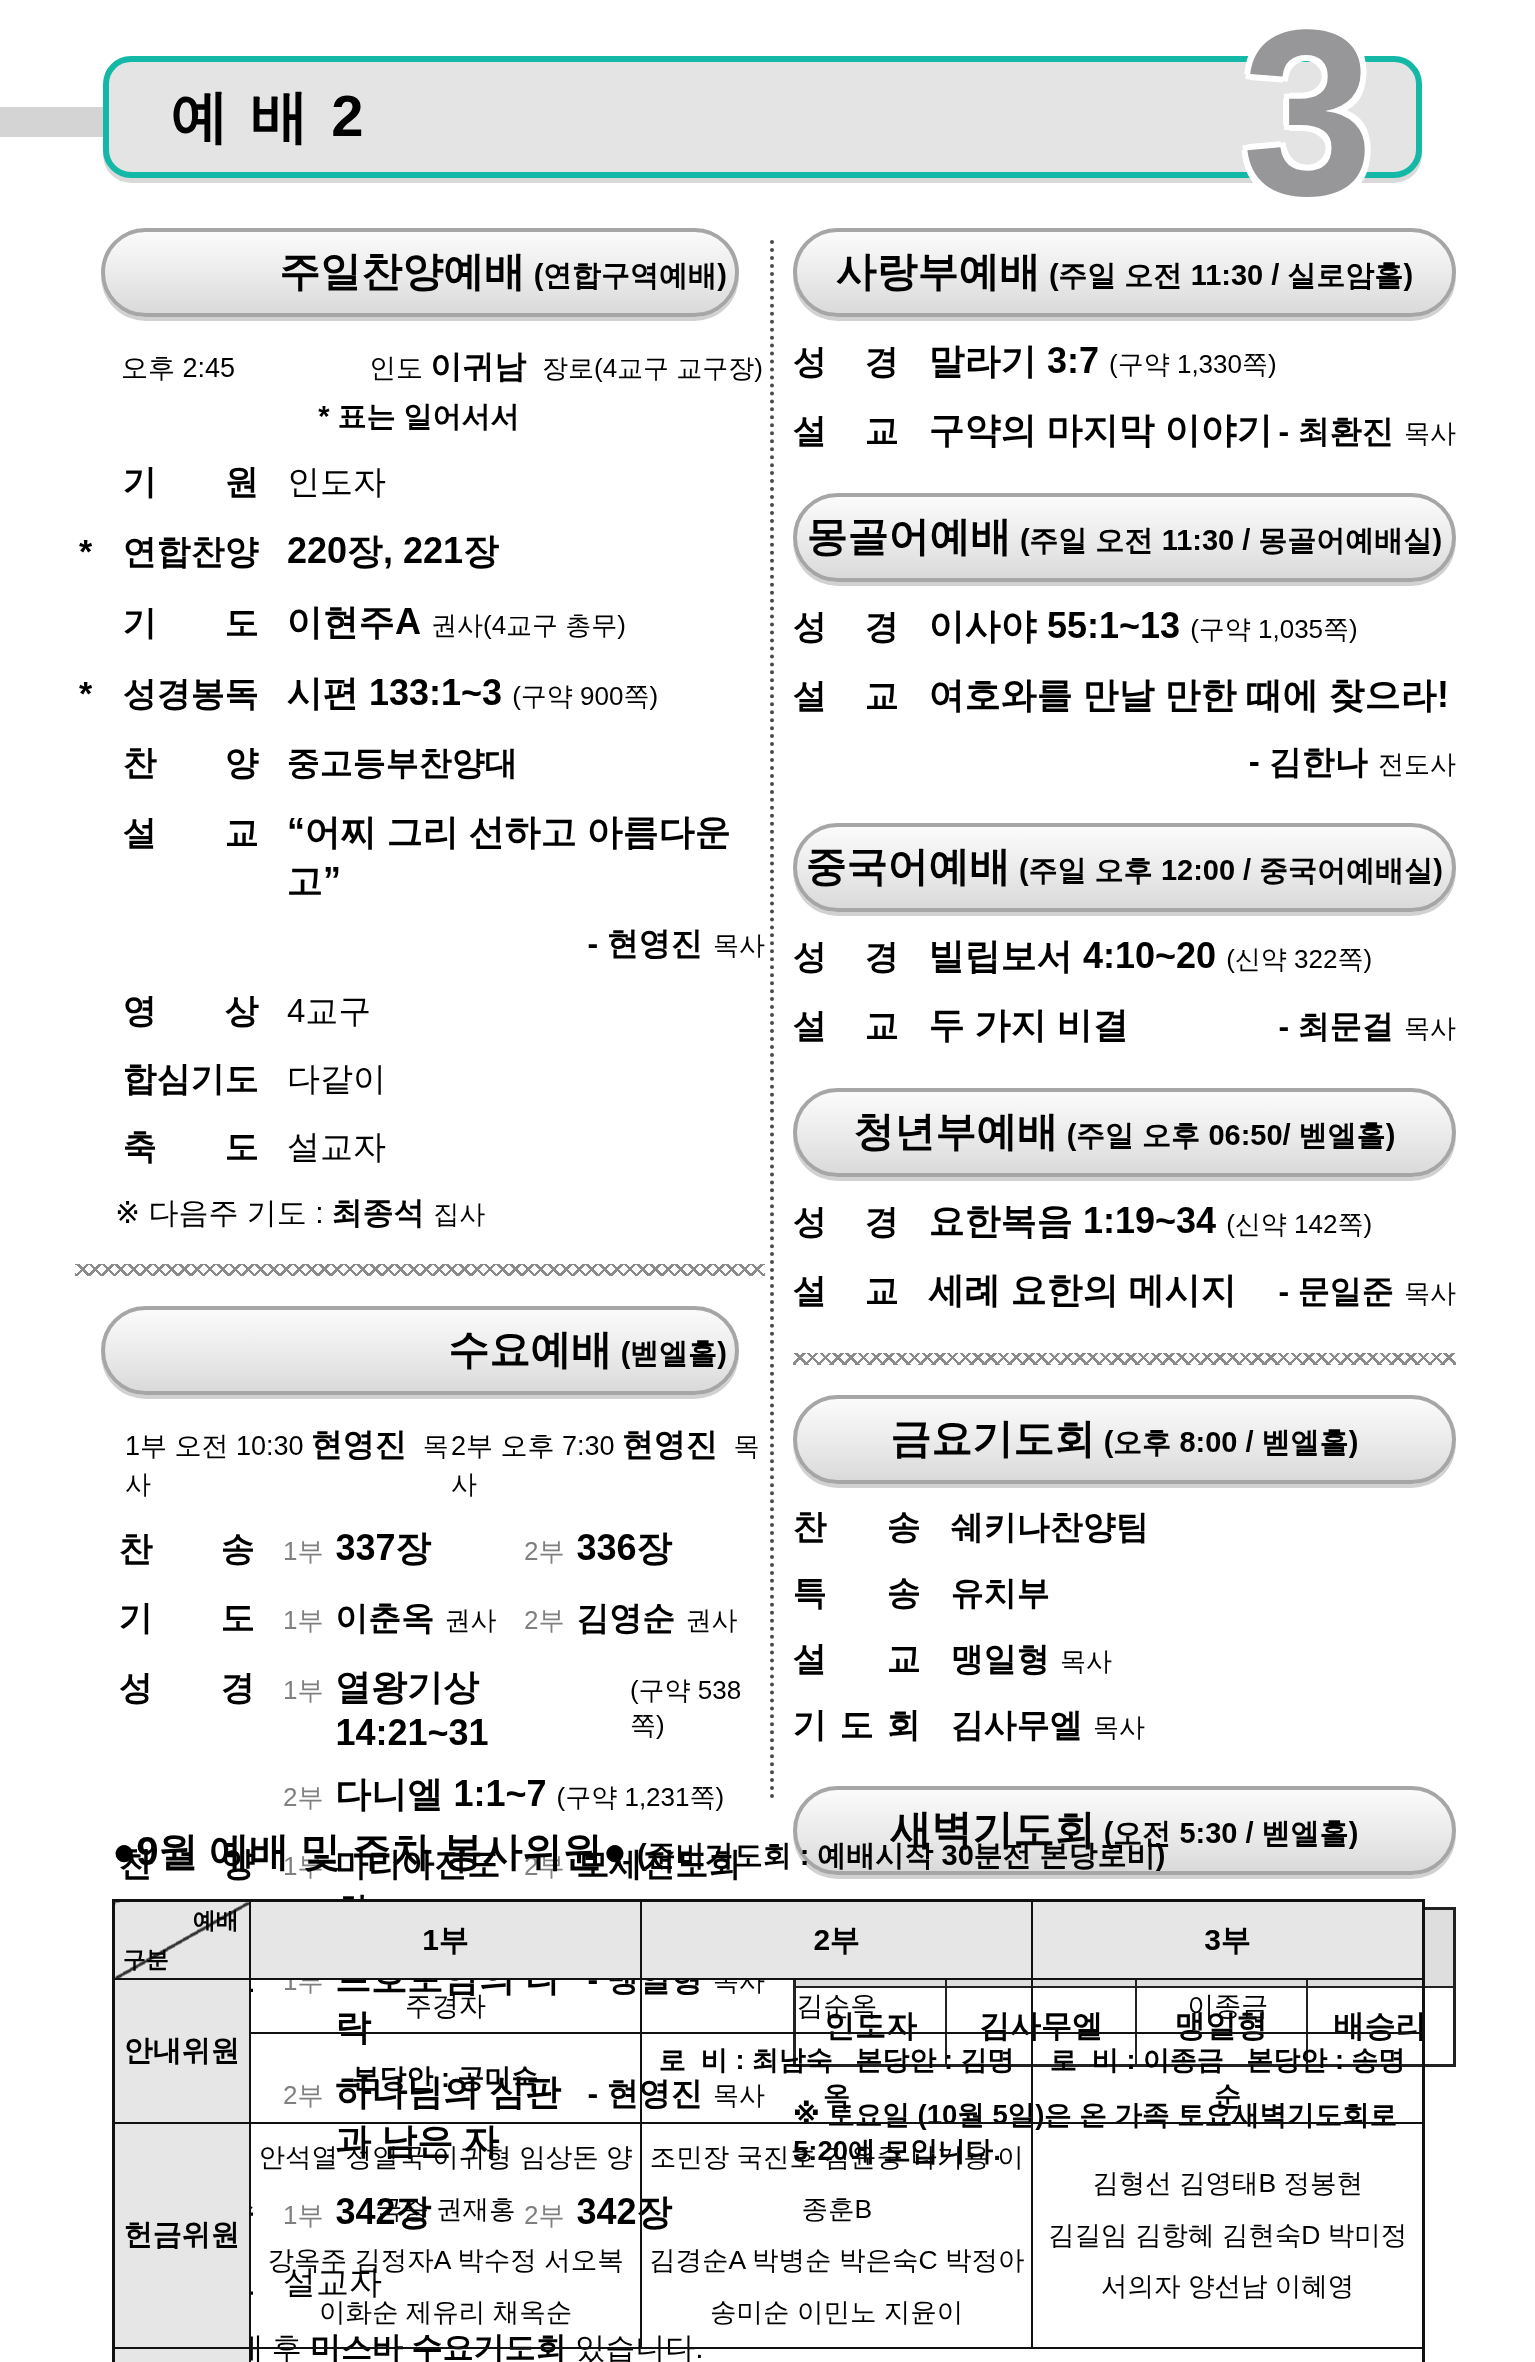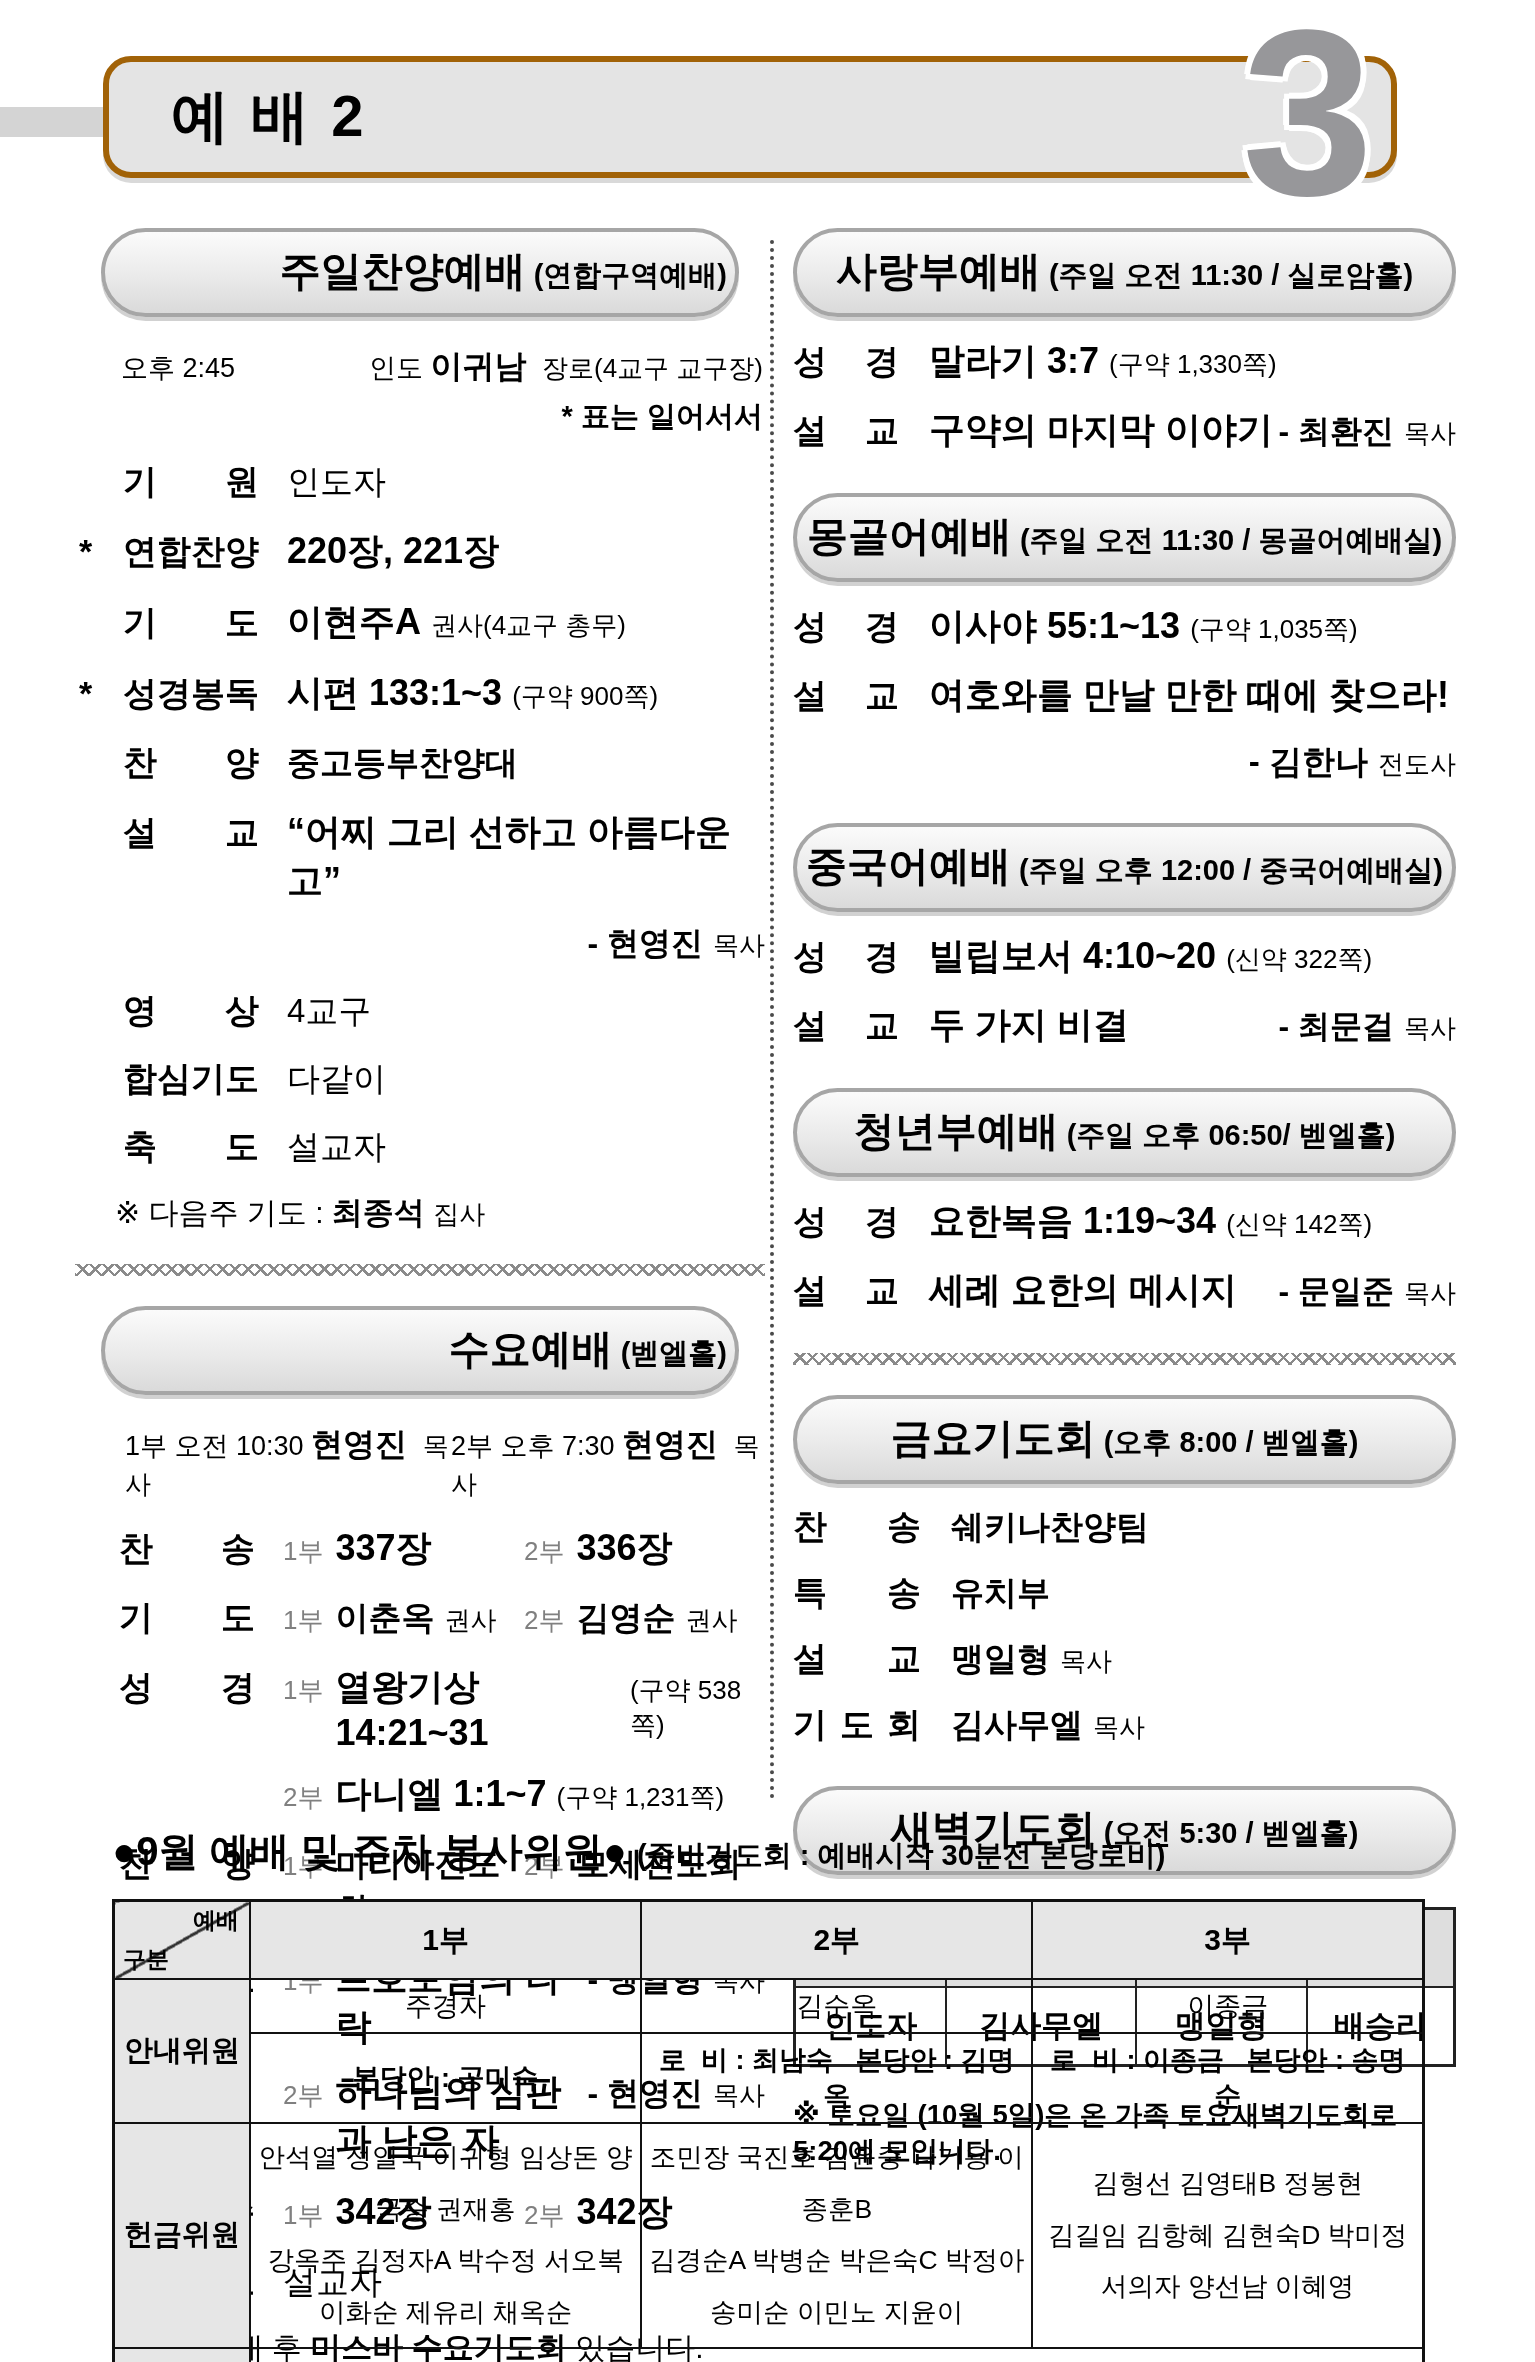--- a/index.html
+++ b/index.html
@@ -2,22 +2,22 @@
 <html><head>
 <meta charset="utf-8">
 <style>
   html,body {margin:0; padding:0; background:#fff;}
   .page {position:relative; width:1535px; height:2362px; background:#fff; overflow:hidden;
          font-family:"Liberation Sans","DejaVu Sans",sans-serif; color:#000;}
 
   
   .left-stub {position:absolute; left:0; top:107px; width:104px; height:30px; background:#d4d4d4;}
   .header-box {position:absolute; left:103px; top:56px; width:1282px; height:110px;
-               background:#e4e4e4; border:6px solid #a16207; border-radius:28px;
-               box-shadow:0 5px 0 rgba(0,0,0,.15);}
+               background:#e4e4e4; border:6px solid #14b8a6; border-radius:28px;
+               box-shadow:0 5px 0 rgba(0,0,0,.15);padding-left:25px;}
   .header-title {position:absolute; left:62px; top:50%; transform:translateY(-50%);
                  font-size:58px; font-weight:800; letter-spacing:3px; white-space:pre;}
   .page-num {position:absolute; left:1242px; top:-6px; z-index:6; line-height:1;
              font-size:236px; font-weight:800; color:#97979a;
              text-shadow:6px 0 0 #fff,-6px 0 0 #fff,0 6px 0 #fff,0 -6px 0 #fff,
                          5px 5px 0 #fff,-5px -5px 0 #fff,5px -5px 0 #fff,-5px 5px 0 #fff;}
 
   
   .vdivider {position:absolute; left:770px; top:240px; height:1560px; width:0;
              border-left:4px dotted #4a4a4a;}
@@ -32,21 +32,21 @@
          padding:12px 8px 14px;}
   .pill-title {font-size:41px; font-weight:800;}
   .pill-sub   {font-size:29px; font-weight:800;}
   .col-left .pill {margin:0 26px;justify-content:flex-end;}
 
   
   .meta {display:flex; justify-content:space-between; align-items:baseline;
          margin:28px 2px 6px 46px; font-size:27px;}
   .meta b {font-size:32px; font-weight:800;}
   .meta .sm {margin-left:8px;}
-  .standing {text-align:right; font-weight:800; font-size:29px; margin:8px 2px 16px 0;}
+  .standing {text-align:center; font-weight:800; font-size:29px; margin:8px 2px 16px 0;}
 
   .wrow {display:flex; align-items:baseline; margin:22px 0; font-size:33px;}
   .wrow .star {flex:0 0 44px; font-size:34px; font-weight:700; padding-left:4px;}
   .wrow.ns {padding-left:44px;}
   .label {flex:0 0 136px; font-weight:800; font-size:34px;
           text-align:justify; text-align-last:justify; white-space:normal;}
   .wrow .val {flex:1; margin-left:28px;}
   b {font-weight:800;}
   .bigv {font-size:36px;}
   .sm {font-size:26px; font-weight:400;}

